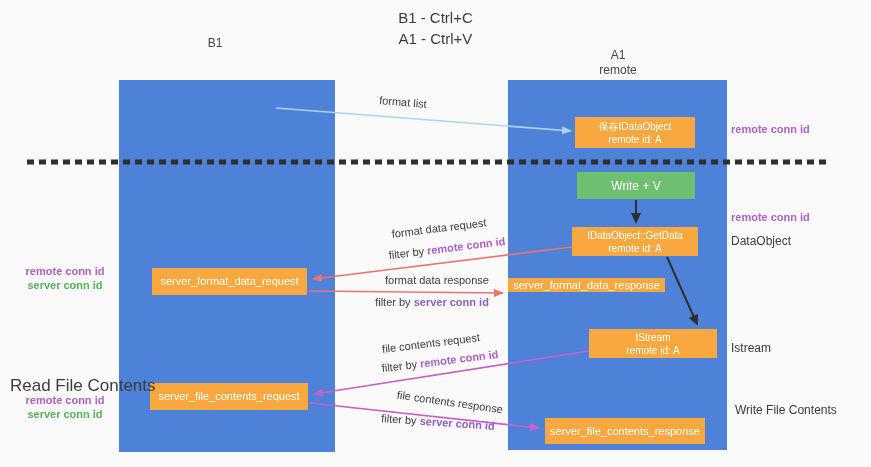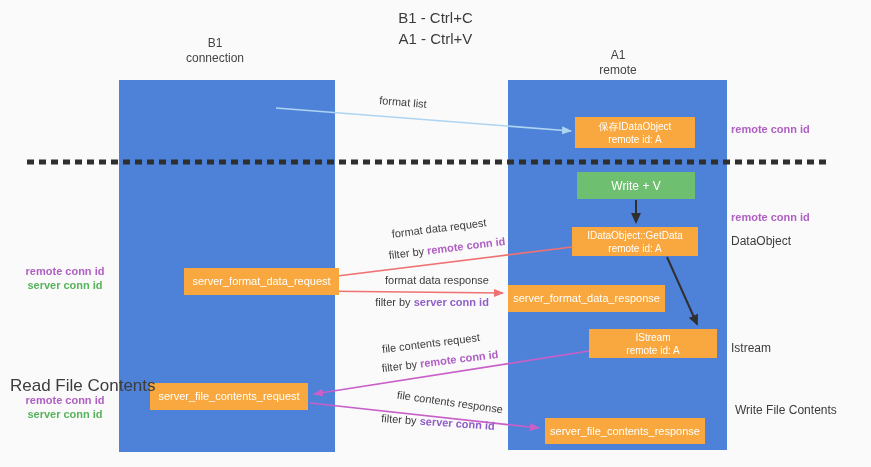--- a/index.html
+++ b/index.html
@@ -67,21 +67,20 @@
 
 <div id="canvas">
 
   <div class="abs title">
     <div>B1 - Ctrl+C</div>
     <div>A1 - Ctrl+V</div>
   </div>
 
   <div class="abs col-header" style="left:140px; top:36px; width:150px;">
     <div>B1</div>
-    <div>connection</div>
   </div>
   <div class="abs col-header" style="left:543px; top:48px; width:150px;">
     <div>A1</div>
     <div>remote</div>
   </div>
 
   <div class="abs column" style="left:119px; top:80px; width:216px; height:372px;"></div>
   <div class="abs column" style="left:508px; top:80px; width:219px; height:370px;"></div>
 
   <svg class="overlay" width="871" height="467" viewBox="0 0 871 467">
@@ -125,25 +124,25 @@
 
   <div class="abs node green" style="left:577px; top:172px; width:118px; height:27px;">
     <span>Write + V</span>
   </div>
 
   <div class="abs node orange" style="left:572px; top:227px; width:126px; height:29px;">
     <span class="l2">IDataObject::GetData</span>
     <span class="l2">remote id: A</span>
   </div>
 
-  <div class="abs node orange" style="left:152px; top:268px; width:155px; height:27px;margin-left:32px;">
+  <div class="abs node orange" style="left:152px; top:268px; width:155px; height:27px;">
     <span>server_format_data_request</span>
   </div>
 
-  <div class="abs node orange" style="left:508px; top:285px; width:157px; height:27px;">
+  <div class="abs node orange" style="left:508px; top:278px; width:157px; height:14px;">
     <span>server_format_data_response</span>
   </div>
 
   <div class="abs node orange" style="left:589px; top:329px; width:128px; height:29px;">
     <span class="l2">IStream</span>
     <span class="l2">remote id: A</span>
   </div>
 
   <div class="abs node orange" style="left:150px; top:383px; width:158px; height:27px;">
     <span>server_file_contents_request</span>

